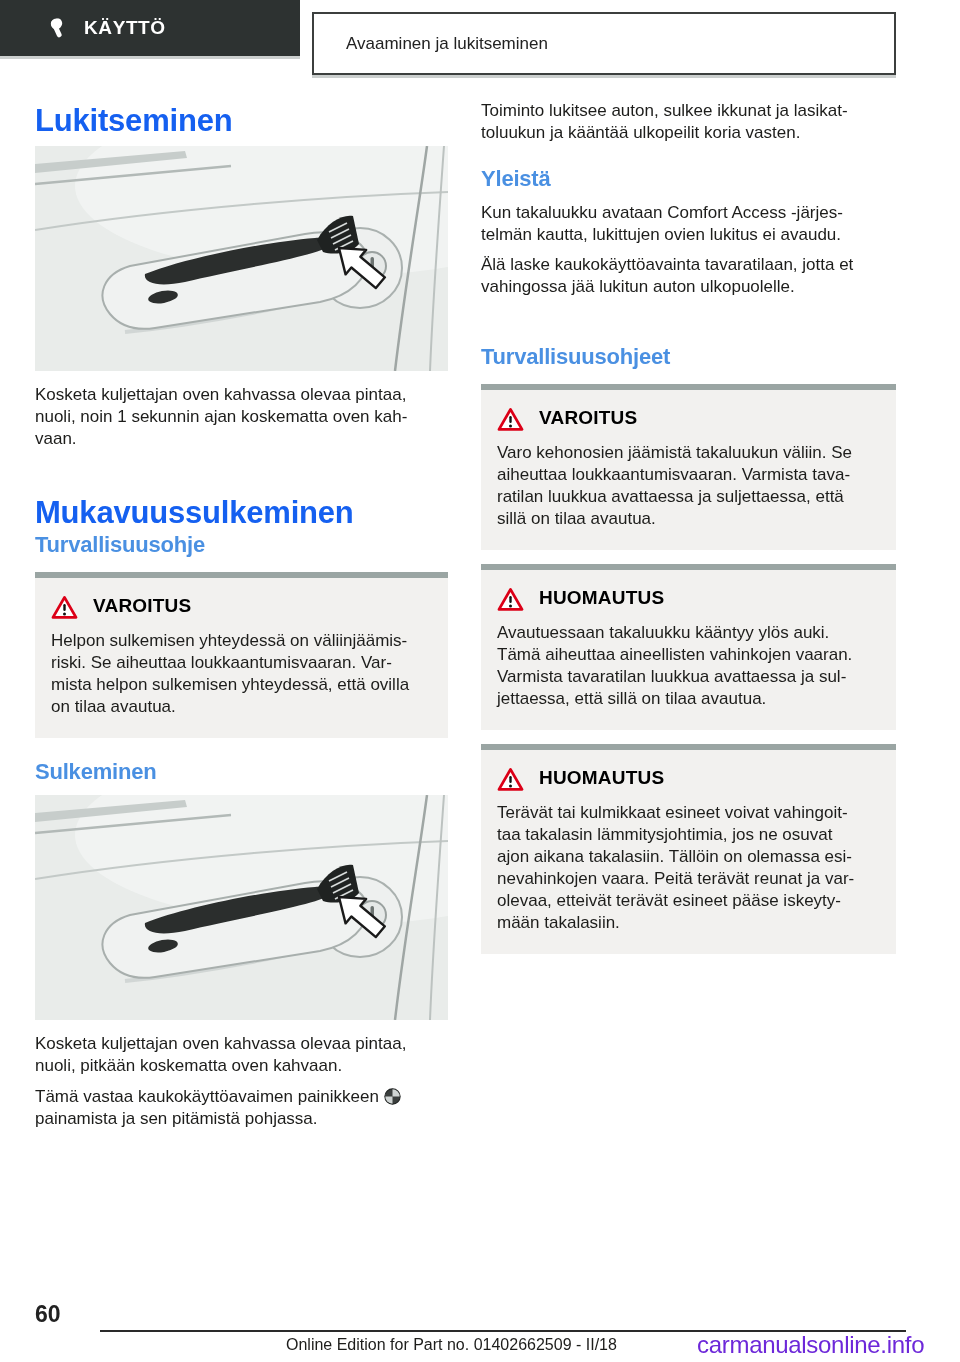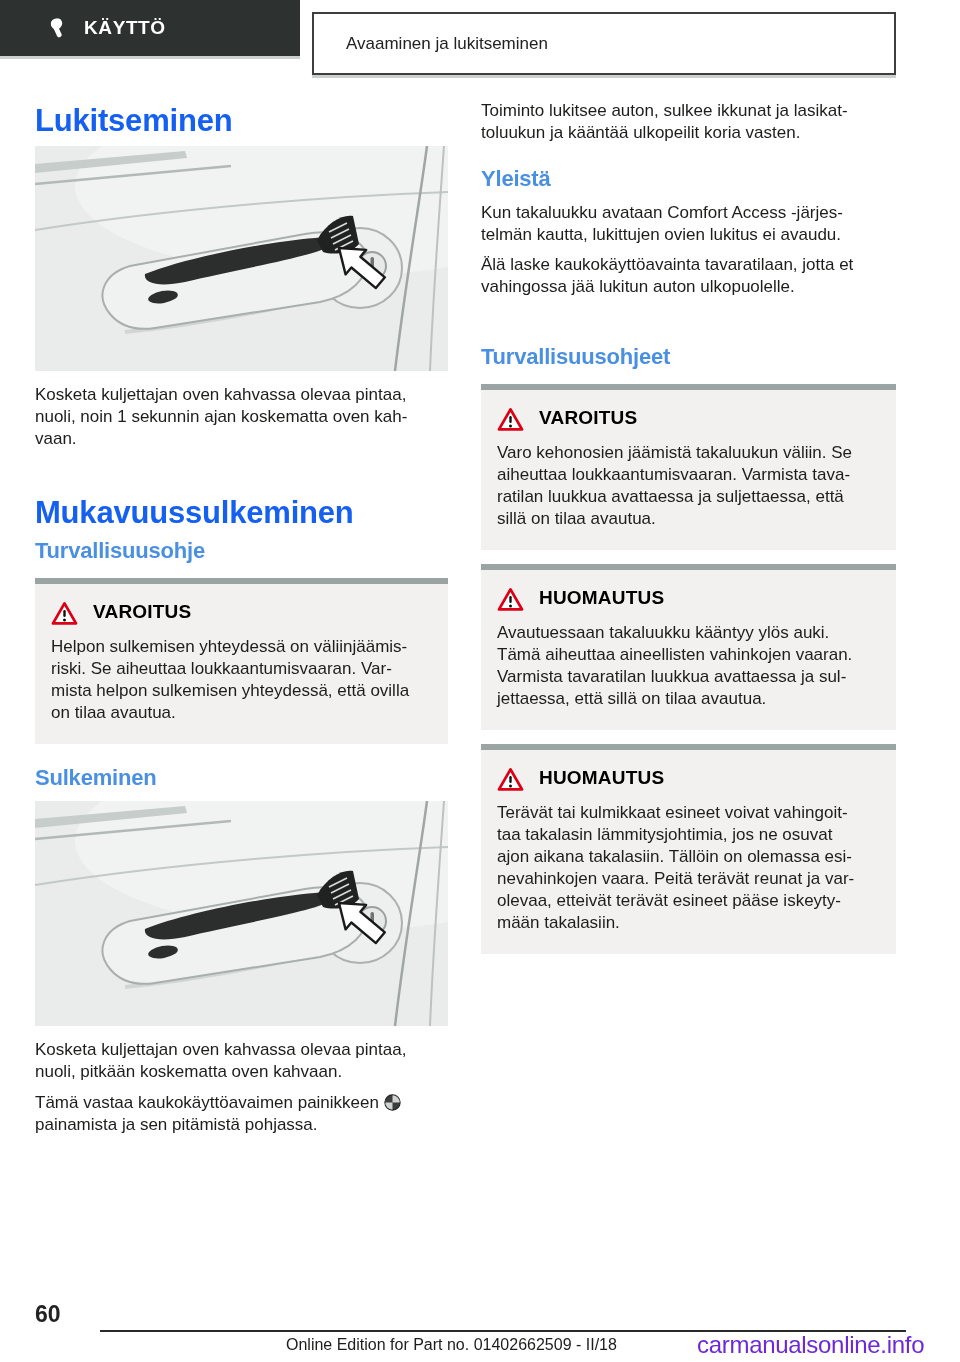--- a/index.html
+++ b/index.html
@@ -38,21 +38,21 @@
   }
   .h2 {
     font-size:22px; line-height:26px; font-weight:bold;
     color:#4a90e2; letter-spacing:-.2px; margin:0;
   }
   .body-text {
     font-size:17px; line-height:22px; margin:0;
     white-space:pre-line; color:#1d1d1b;
   }
   .mt6{margin-top:6px;} .mt8{margin-top:8px;} .mt9{margin-top:9px;}
-  .mt10{margin-top:10px;} .mt12{margin-top:12px;} .mt13{margin-top:13px;} .mt15{margin-top:10px;}
+  .mt10{margin-top:10px;} .mt12{margin-top:12px;} .mt13{margin-top:13px;} .mt15{margin-top:4px;}
   .mt21{margin-top:21px;} .mt22{margin-top:22px;} .mt36{margin-top:36px;}
   .mt40{margin-top:46px;} .mt48{margin-top:48px;}
 
   .inline-icon {
     display:inline-block; width:17px; height:17px;
     vertical-align:-3px; margin:0 3px 0 5px;
   }
 
   
   .figure { width:413px; height:225px; display:block; margin-top:10px; }

